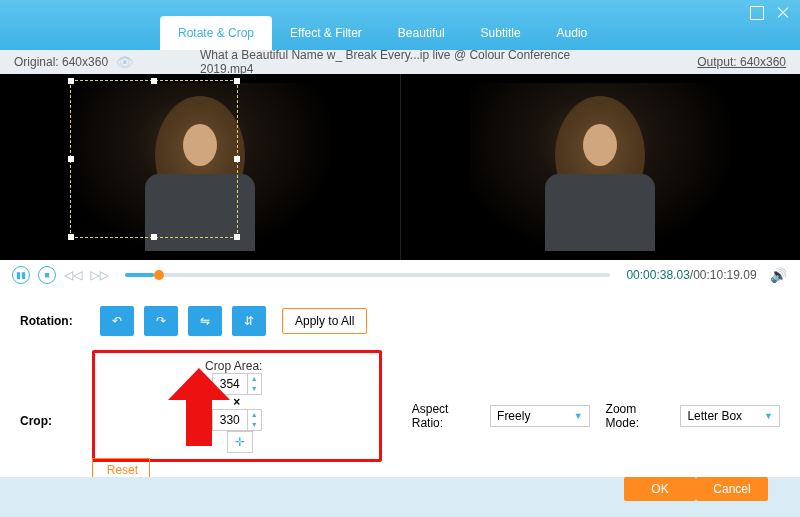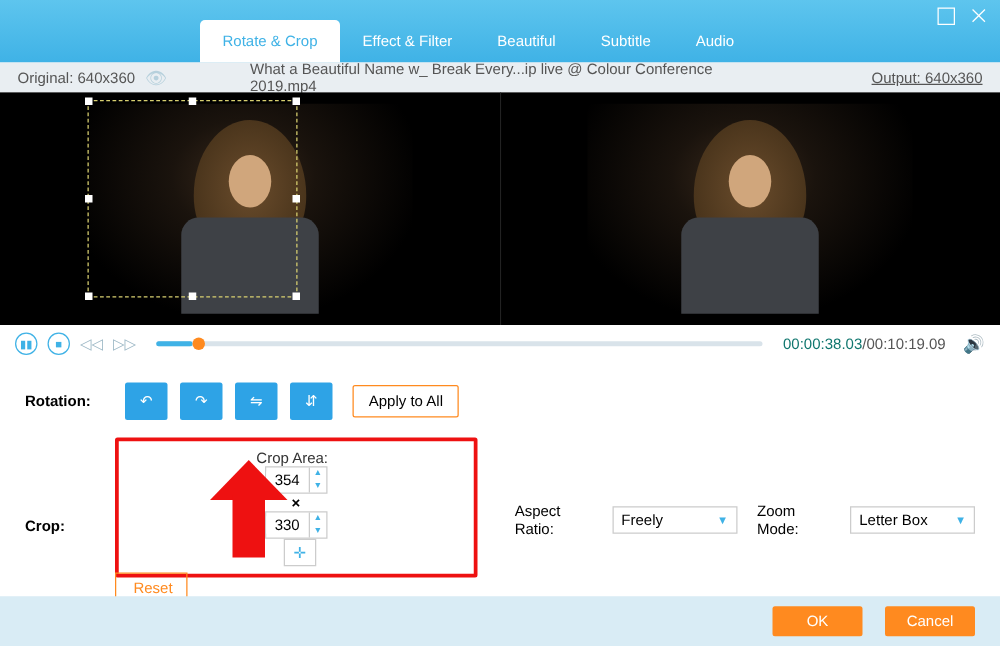--- a/index.html
+++ b/index.html
@@ -65,21 +65,21 @@
 .sidecontrols { display:flex; align-items:center; gap:16px; margin-left:30px; }
 .sel { border:1px solid #ccc; height:22px; width:112px; display:flex; align-items:center; padding:0 6px; justify-content:space-between; cursor:pointer; }
 .sel .caret { color:#3fb2e6; font-size:9px; }
 
 .resetbtn { border:1px solid #ff8a1f; color:#ff8a1f; padding:4px 14px; cursor:pointer; width:58px; text-align:center; margin-top:-4px; }
 
 .arrowptr { position:absolute; left:168px; top:368px; width:62px; height:78px; }
 .arrowptr .shaft { position:absolute; top:28px; left:18px; width:26px; height:50px; background:#e11; }
 .arrowptr .head  { position:absolute; top:0; left:0; width:0; height:0; border-left:31px solid transparent; border-right:31px solid transparent; border-bottom:32px solid #e11; }
 
-.footer { position:absolute; bottom:0; left:0; right:0; height:40px; background:#d9ecf5; display:flex; align-items:center; justify-content:flex-end; padding-right:20px; gap:18px; }
+.footer { position:absolute; bottom:0; left:0; right:0; height:40px; background:#d9ecf5; display:flex; align-items:flex-start; justify-content:flex-end; padding-right:32px; gap:0; }
 .fbtn { width:72px; height:24px; background:#ff8a1f; color:#fff; display:flex; align-items:center; justify-content:center; cursor:pointer; border-radius:2px; }
 </style>
 </head>
 <body>
 
 <div class="titlebar">
   <div class="winctl">
     <span class="sq"></span>
     <span class="x"></span>
   </div>

